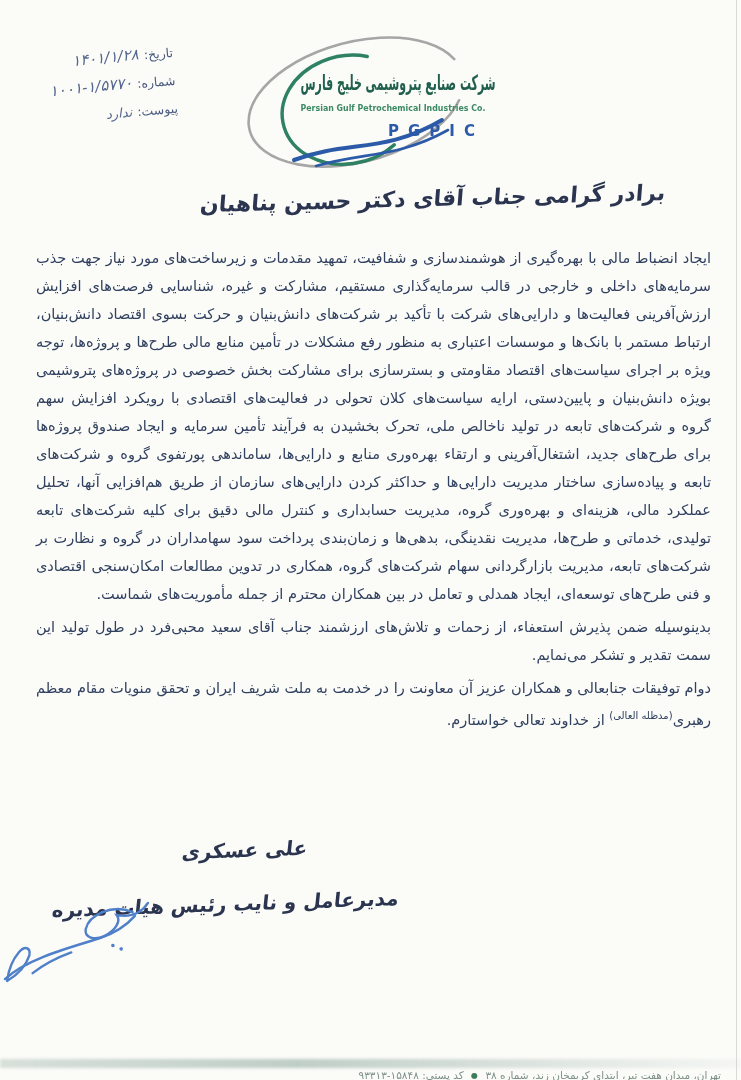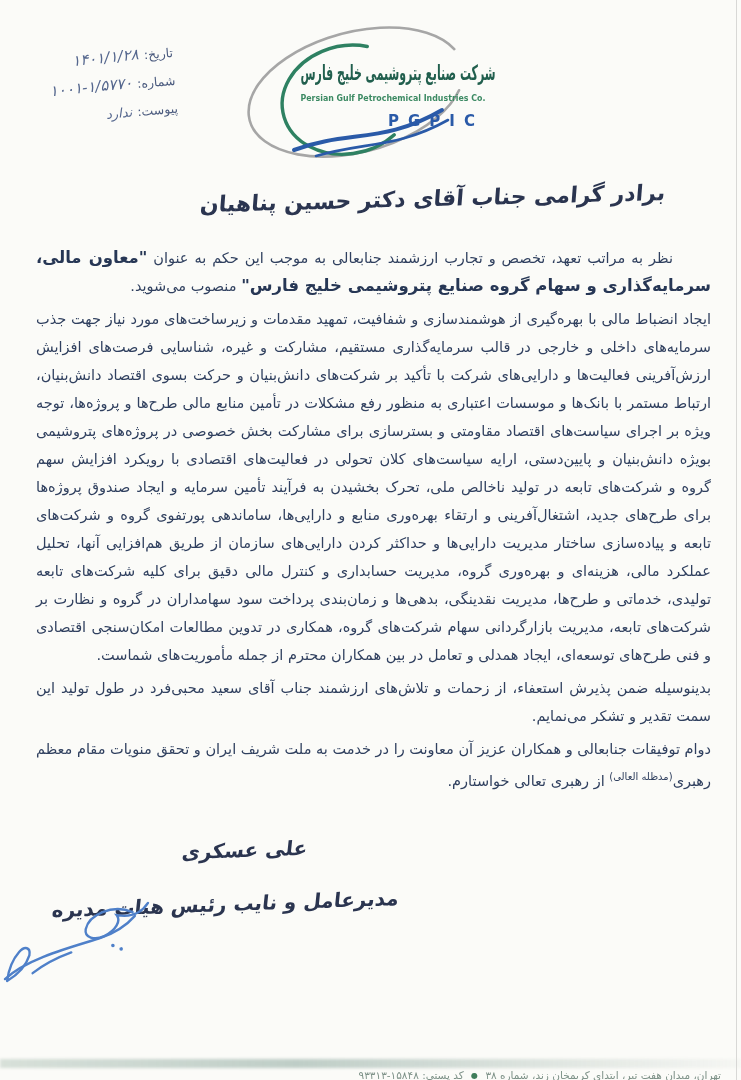--- a/index.html
+++ b/index.html
@@ -16,21 +16,21 @@
     transform:rotate(-5deg);
   }
   .hf-row{margin-bottom:9px;white-space:nowrap;}
   .hf-label{font-size:12.5px;color:#4a5a7e;}
   .hf-value{
     font-size:15px;color:#55678e;font-style:italic;
     display:inline-block;transform:rotate(-1deg);padding-left:4px;
   }
   .hf-value.small{font-size:13px;}
   
-  .logo{position:absolute;left:236px;top:14px;width:275px;height:155px;}
+  .logo{position:absolute;left:236px;top:24px;width:275px;height:155px;}
   
   .salutation{
     position:absolute;right:76px;top:186px;
     direction:rtl;font-size:22px;font-weight:bold;color:#2b3550;
     transform:rotate(-1.5deg) skewX(-6deg);
     letter-spacing:0;white-space:nowrap;
   }
   
   .body-text{
     position:absolute;left:36px;right:30px;top:244px;
@@ -112,24 +112,23 @@
 
       <text x="162" y="66" text-anchor="middle" direction="rtl" font-size="21" font-weight="bold" fill="#215f4e" textLength="195" lengthAdjust="spacingAndGlyphs">شرکت صنایع پتروشیمی خلیج فارس</text>
       <text x="157" y="87" text-anchor="middle" font-size="8.5" font-weight="bold" fill="#3c8a63" textLength="185" lengthAdjust="spacingAndGlyphs">Persian Gulf Petrochemical Industries Co.</text>
       <text x="200" y="112" text-anchor="middle" font-size="15" font-weight="bold" fill="#2a5aa8" letter-spacing="9">PGPIC</text>
     </svg>
   </div>
 
   <div class="salutation">برادر گرامی جناب آقای دکتر حسین پناهیان</div>
 
   <div class="body-text">
-    <p class="p1"><span>نظر به مراتب تعهد، تخصص و تجارب ارزشمند جنابعالی به موجب این حکم به عنوان </span><span class="p1-bold">"معاون مالی، سرمایه‌گذاری و سهام گروه صنایع پتروشیمی خلیج فارس"</span><span> منصوب می‌شوید.</span></p>
     <p>ایجاد انضباط مالی با بهره‌گیری از هوشمندسازی و شفافیت، تمهید مقدمات و زیرساخت‌های مورد نیاز جهت جذب سرمایه‌های داخلی و خارجی در قالب سرمایه‌گذاری مستقیم، مشارکت و غیره، شناسایی فرصت‌های افزایش ارزش‌آفرینی فعالیت‌ها و دارایی‌های شرکت با تأکید بر شرکت‌های دانش‌بنیان و حرکت بسوی اقتصاد دانش‌بنیان، ارتباط مستمر با بانک‌ها و موسسات اعتباری به منظور رفع مشکلات در تأمین منابع مالی طرح‌ها و پروژه‌ها، توجه ویژه بر اجرای سیاست‌های اقتصاد مقاومتی و بسترسازی برای مشارکت بخش خصوصی در پروژه‌های پتروشیمی بویژه دانش‌بنیان و پایین‌دستی، ارایه سیاست‌های کلان تحولی در فعالیت‌های اقتصادی با رویکرد افزایش سهم گروه و شرکت‌های تابعه در تولید ناخالص ملی، تحرک بخشیدن به فرآیند تأمین سرمایه و ایجاد صندوق پروژه‌ها برای طرح‌های جدید، اشتغال‌آفرینی و ارتقاء بهره‌وری منابع و دارایی‌ها، ساماندهی پورتفوی گروه و شرکت‌های تابعه و پیاده‌سازی ساختار مدیریت دارایی‌ها و حداکثر کردن دارایی‌های سازمان از طریق هم‌افزایی آنها، تحلیل عملکرد مالی، هزینه‌ای و بهره‌وری گروه، مدیریت حسابداری و کنترل مالی دقیق برای کلیه شرکت‌های تابعه تولیدی، خدماتی و طرح‌ها، مدیریت نقدینگی، بدهی‌ها و زمان‌بندی پرداخت سود سهامداران در گروه و نظارت بر شرکت‌های تابعه، مدیریت بازارگردانی سهام شرکت‌های گروه، همکاری در تدوین مطالعات امکان‌سنجی اقتصادی و فنی طرح‌های توسعه‌ای، ایجاد همدلی و تعامل در بین همکاران محترم از جمله مأموریت‌های شماست.</p>
     <p>بدینوسیله ضمن پذیرش استعفاء، از زحمات و تلاش‌های ارزشمند جناب آقای سعید محبی‌فرد در طول تولید این سمت تقدیر و تشکر می‌نمایم.</p>
-    <p><span>دوام توفیقات جنابعالی و همکاران عزیز آن معاونت را در خدمت به ملت شریف ایران و تحقق منویات مقام معظم رهبری</span><span class="sup">(مدظله العالی)</span><span> از رهبری تعالی خواستارم.</span></p>
+    <p><span>دوام توفیقات جنابعالی و همکاران عزیز آن معاونت را در خدمت به ملت شریف ایران و تحقق منویات مقام معظم رهبری</span><span class="sup">(مدظله العالی)</span><span> از خداوند تعالی خواستارم.</span></p>
   </div>
 
   <div class="sig-name">علی عسکری</div>
   <div class="sig-title">مدیرعامل و نایب رئیس هیات مدیره</div>
   <div class="sig-scribble">
     <svg width="165" height="108" viewBox="0 0 165 108">
       <g fill="none" stroke="#4f80c9" stroke-width="2.4" stroke-linecap="round">
         <path d="M 140 38 C 120 28 96 38 92 52 C 90 60 100 64 110 60 C 122 55 128 46 124 40 C 140 44 150 38 156 30"></path>
         <path d="M 8 96 C 30 78 70 70 105 62 C 120 58 134 50 142 42"></path>
         <path d="M 10 98 C 22 92 30 84 34 74 C 36 66 30 64 24 70 C 16 78 12 88 10 98"></path>

